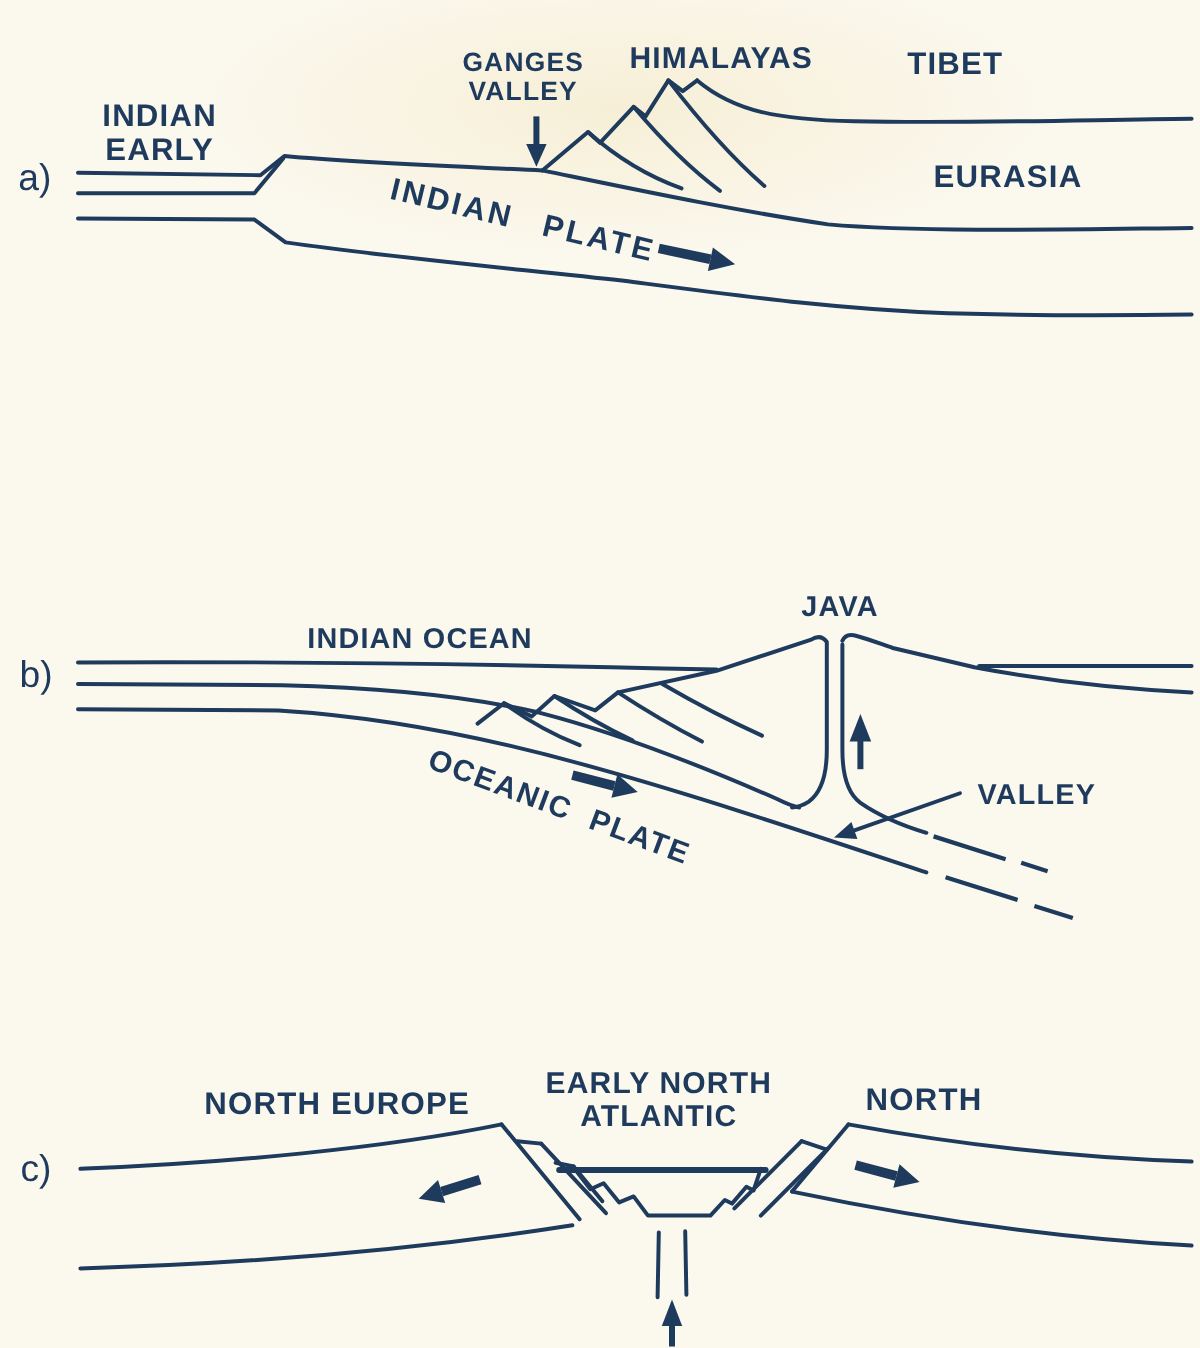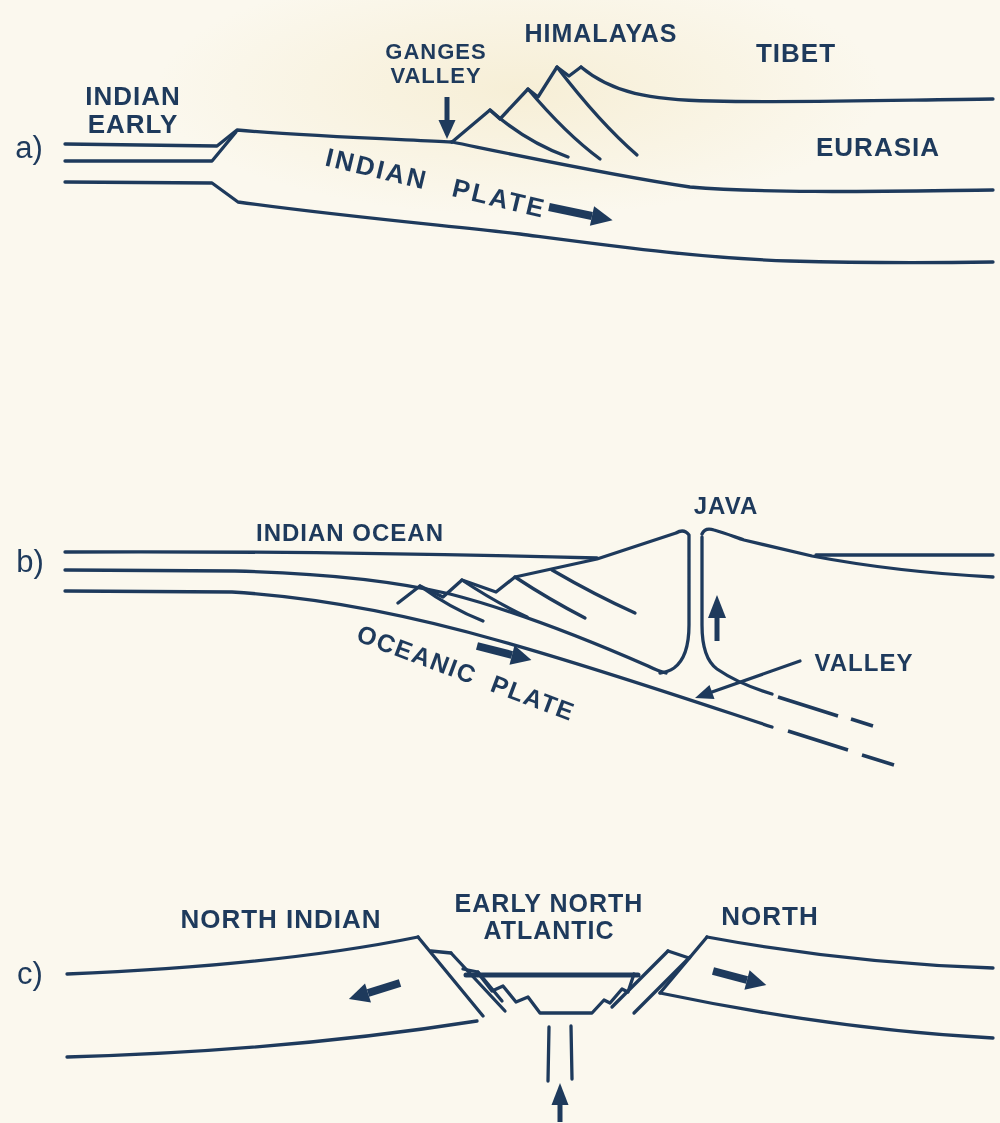--- a/index.html
+++ b/index.html
@@ -136,28 +136,28 @@
       <polygon points="551.5,1105 568.5,1105 560,1083"></polygon>
     </g>
   </g>
 </svg>
 
 <div class="label id-label" style="left:29px;top:148px">a)</div>
 <div class="label fs26" style="left:133px;top:110px">INDIAN
 EARLY</div>
 <div class="label fs27" style="left:436px;top:64px">GANGES
 VALLEY</div>
-<div class="label fs25" style="left:601px;top:33px">HIMALAYAS</div>
+<div class="label fs25" style="left:601px;top:49px">HIMALAYAS</div>
 <div class="label fs26" style="left:796px;top:53px">TIBET</div>
-<div class="label fs26" style="left:878px;top:147px">EURASIA</div>
+<div class="label fs26" style="left:840px;top:147px">EURASIA</div>
 <div class="label fs26 rot-plate-a" style="left:436px;top:183px">INDIAN PLATE</div>
 
 <div class="label id-label" style="left:30px;top:562px">b)</div>
 <div class="label fs24" style="left:350px;top:533px">INDIAN OCEAN</div>
-<div class="label fs24" style="left:726px;top:506px">JAVA</div>
+<div class="label fs24" style="left:700px;top:506px">JAVA</div>
 <div class="label fs24" style="left:864px;top:663px">VALLEY</div>
 <div class="label fs25 rot-plate-b" style="left:466px;top:673px">OCEANIC PLATE</div>
 
 <div class="label id-label" style="left:30px;top:974px">c)</div>
-<div class="label fs26" style="left:281px;top:919px">NORTH INDIAN</div>
+<div class="label fs26" style="left:281px;top:919px">NORTH EUROPE</div>
 <div class="label fs25" style="left:549px;top:917px">EARLY NORTH
 ATLANTIC</div>
 <div class="label fs26" style="left:770px;top:916px">NORTH</div>
 
 </body></html>

